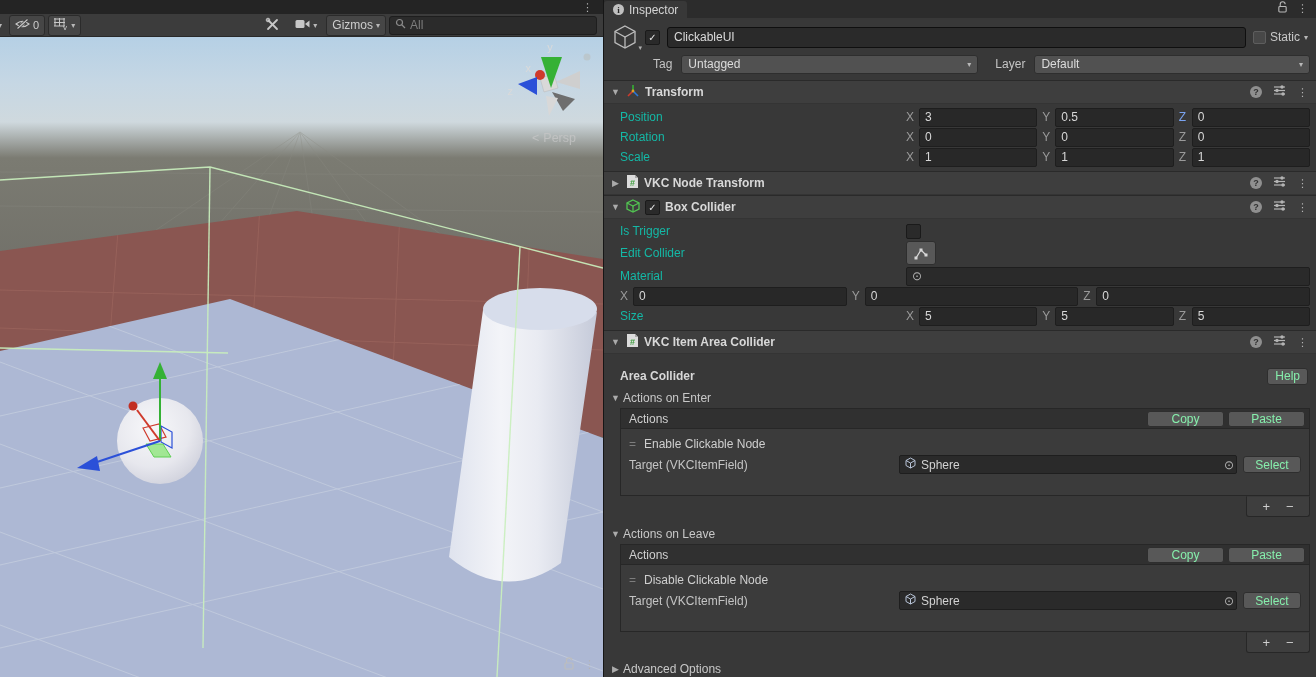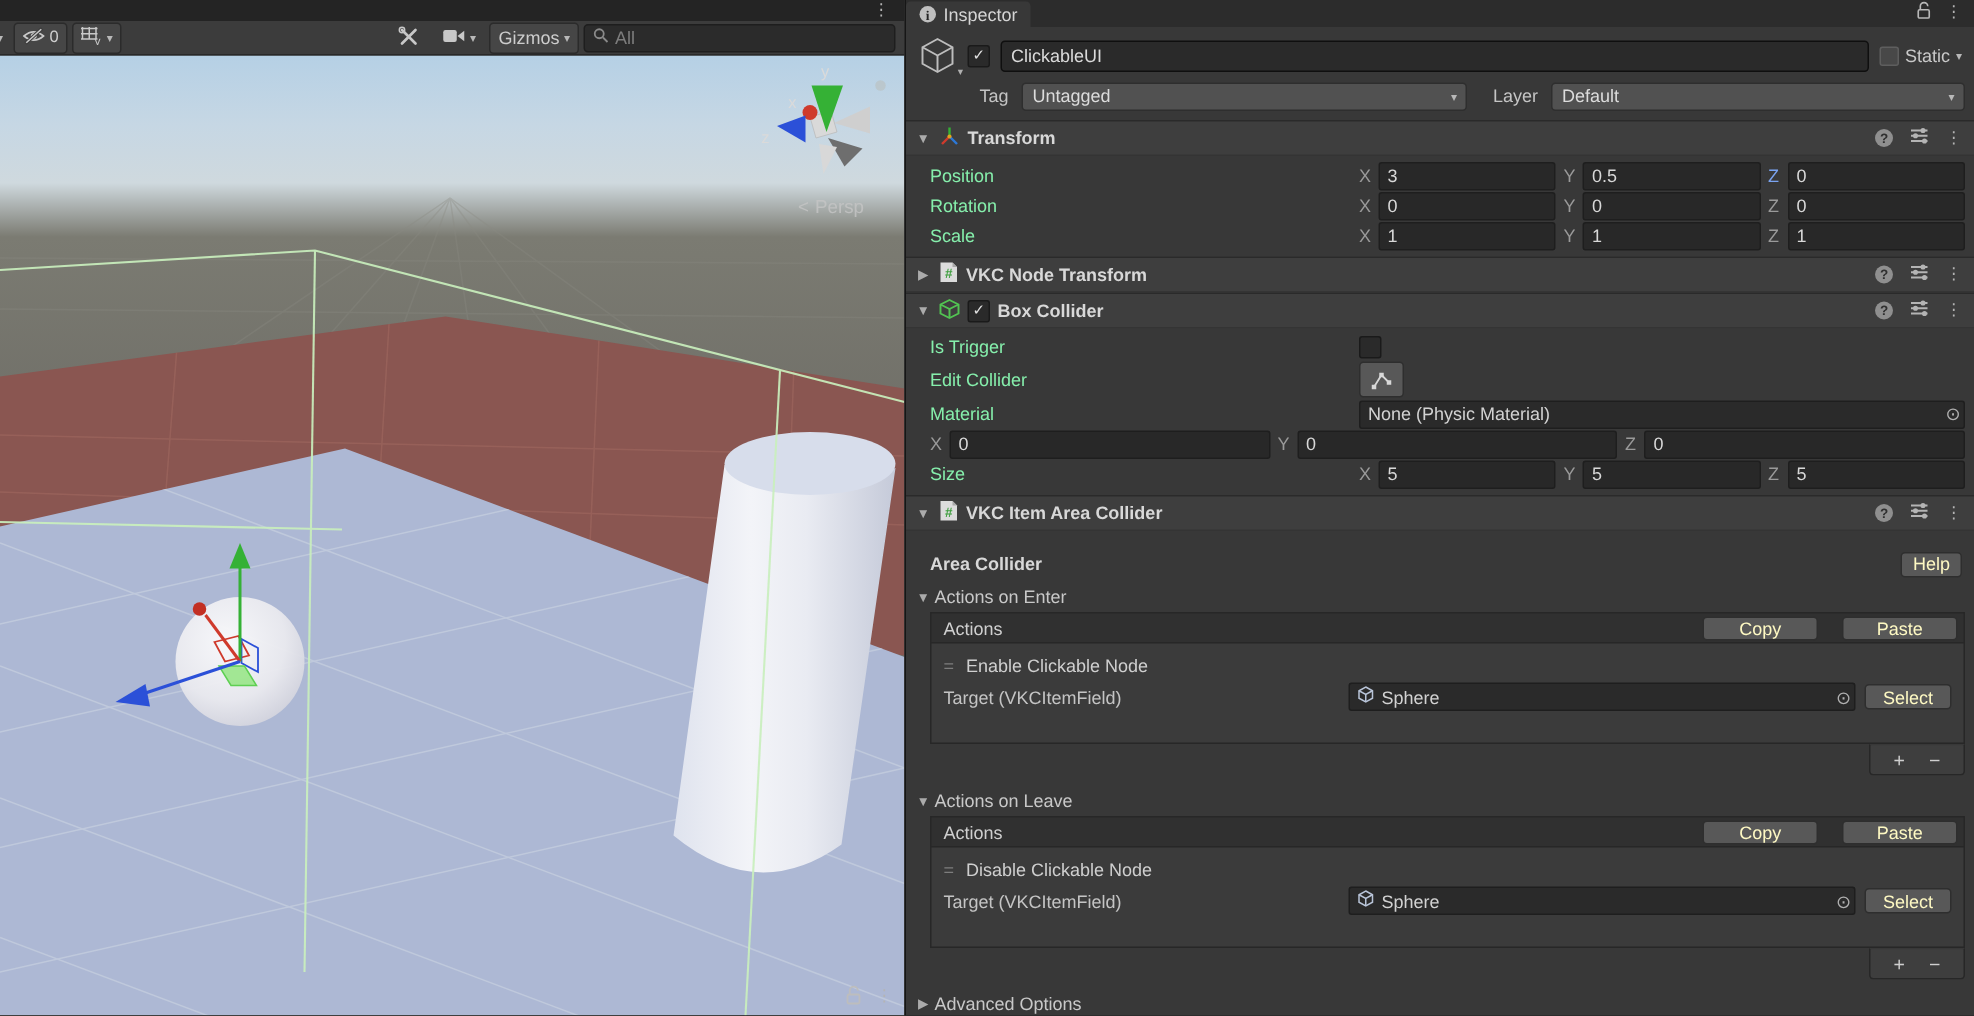--- a/index.html
+++ b/index.html
@@ -51,41 +51,41 @@
   .dropdown .dd-text{flex:1;}
   .comp-header{height:22px;display:flex;align-items:center;gap:5px;padding:0 8px 0 6px;background:#3e3e3e;
         border-top:1px solid #2a2a2a;border-bottom:1px solid #343434;}
   .foldout{width:11px;font-size:9px;color:#ababab;text-align:center;flex:none;}
   .comp-title{font-weight:bold;color:#d8d8d8;}
   .hdr-right{margin-left:auto;display:flex;align-items:center;gap:11px;color:#b4b4b4;}
   .qmark{width:12px;height:12px;border-radius:50%;background:#8f8f8f;color:#303030;font-size:9px;
         font-weight:bold;display:flex;align-items:center;justify-content:center;}
   .comp-body{padding:3px 0 4px 0;}
   .prow{display:flex;align-items:center;height:20px;padding:0 6px 0 16px;}
-  .plabel{width:286px;flex:none;color:#86efac;}
+  .plabel{width:286px;flex:none;color:#14b8a6;}
   .vec{flex:1;display:flex;gap:5px;}
   .vcomp{flex:1;display:flex;align-items:center;gap:4px;}
   .axis{width:9px;color:#9a9a9a;flex:none;}
   .axis.hl{color:#7aa3f0;}
   .nfield{flex:1;height:17px;background:#282828;border:1px solid #1e1e1e;border-radius:2px;
         display:flex;align-items:center;padding:0 5px;color:#d8d8d8;min-width:0;}
   .objfield{flex:1;height:17px;background:#2a2a2a;border:1px solid #1e1e1e;border-radius:2px;
         display:flex;align-items:center;gap:5px;padding:0 2px 0 5px;color:#d2d2d2;min-width:0;}
   .objfield .obj-text{flex:1;white-space:nowrap;overflow:hidden;}
   .picker{color:#b0b0b0;font-size:12px;line-height:1;}
-  .ubtn{background:#585858;border:1px solid #2e2e2e;border-radius:3px;color:#fef9c3;height:17px;
+  .ubtn{background:#585858;border:1px solid #2e2e2e;border-radius:3px;color:#86efac;height:17px;
         display:flex;align-items:center;justify-content:center;padding:0 10px;box-sizing:border-box;}
   .iconbtn{width:28px;height:22px;background:#585858;border:1px solid #2e2e2e;border-radius:3px;
         display:flex;align-items:center;justify-content:center;}
   .sect-row{display:flex;align-items:center;height:20px;padding:0 8px 0 16px;margin-top:12px;}
   .sect-title{font-weight:bold;color:#d8d8d8;}
   .fold-row{display:flex;align-items:center;height:18px;padding:0 6px;margin-top:3px;color:#c8c8c8;gap:2px;}
   .alist{margin:1px 6px 0 16px;}
   .alist-header{height:19px;background:#303030;border:1px solid #272727;border-bottom:none;
-        display:flex;align-items:center;padding:0 4px 0 8px;gap:16px;color:#cfcfcf;}
+        display:flex;align-items:center;padding:0 4px 0 8px;gap:4px;color:#cfcfcf;}
   .alist-header .sp{flex:1;}
   .alist-header .ubtn{width:77px;height:16px;}
   .alist-body{background:#3b3b3b;border:1px solid #272727;padding:7px 8px 21px 8px;}
   .aitem-title{display:flex;align-items:center;gap:9px;height:15px;color:#cfcfcf;}
   .drag{color:#7d7d7d;letter-spacing:-1px;}
   .aitem-row{display:flex;align-items:center;margin-top:4px;height:19px;}
   .target-lbl{width:270px;flex:none;color:#c4c4c4;}
   .aitem-row .ubtn{width:58px;margin-left:6px;flex:none;}
   .alist-footwrap{display:flex;justify-content:flex-end;}
   .fbox{width:62px;height:19px;background:#3e3e3e;border:1px solid #272727;border-top:1px solid #383838;
@@ -506,21 +506,20 @@
               <polyline points="2,11 7,3 12,8" fill="none" stroke="#d8d8d8" stroke-width="1.2"></polyline>
               <rect x="0.5" y="9.5" width="3" height="3" fill="#d8d8d8"></rect>
               <rect x="5.5" y="1.5" width="3" height="3" fill="#d8d8d8"></rect>
               <rect x="10.5" y="6.5" width="3" height="3" fill="#d8d8d8"></rect>
             </svg>
         </span>
       </div>
       <div class="prow">
         <span class="plabel">Material</span>
         <div class="objfield">
-          <span class="obj-text">None (Physic Material)</span>
           <span class="picker">⊙</span>
         </div>
       </div>
       <div class="prow">
         <div class="vec">
           <span class="vcomp">
               <span class="axis">X</span>
               <span class="nfield">0</span>
             </span>
           <span class="vcomp">

